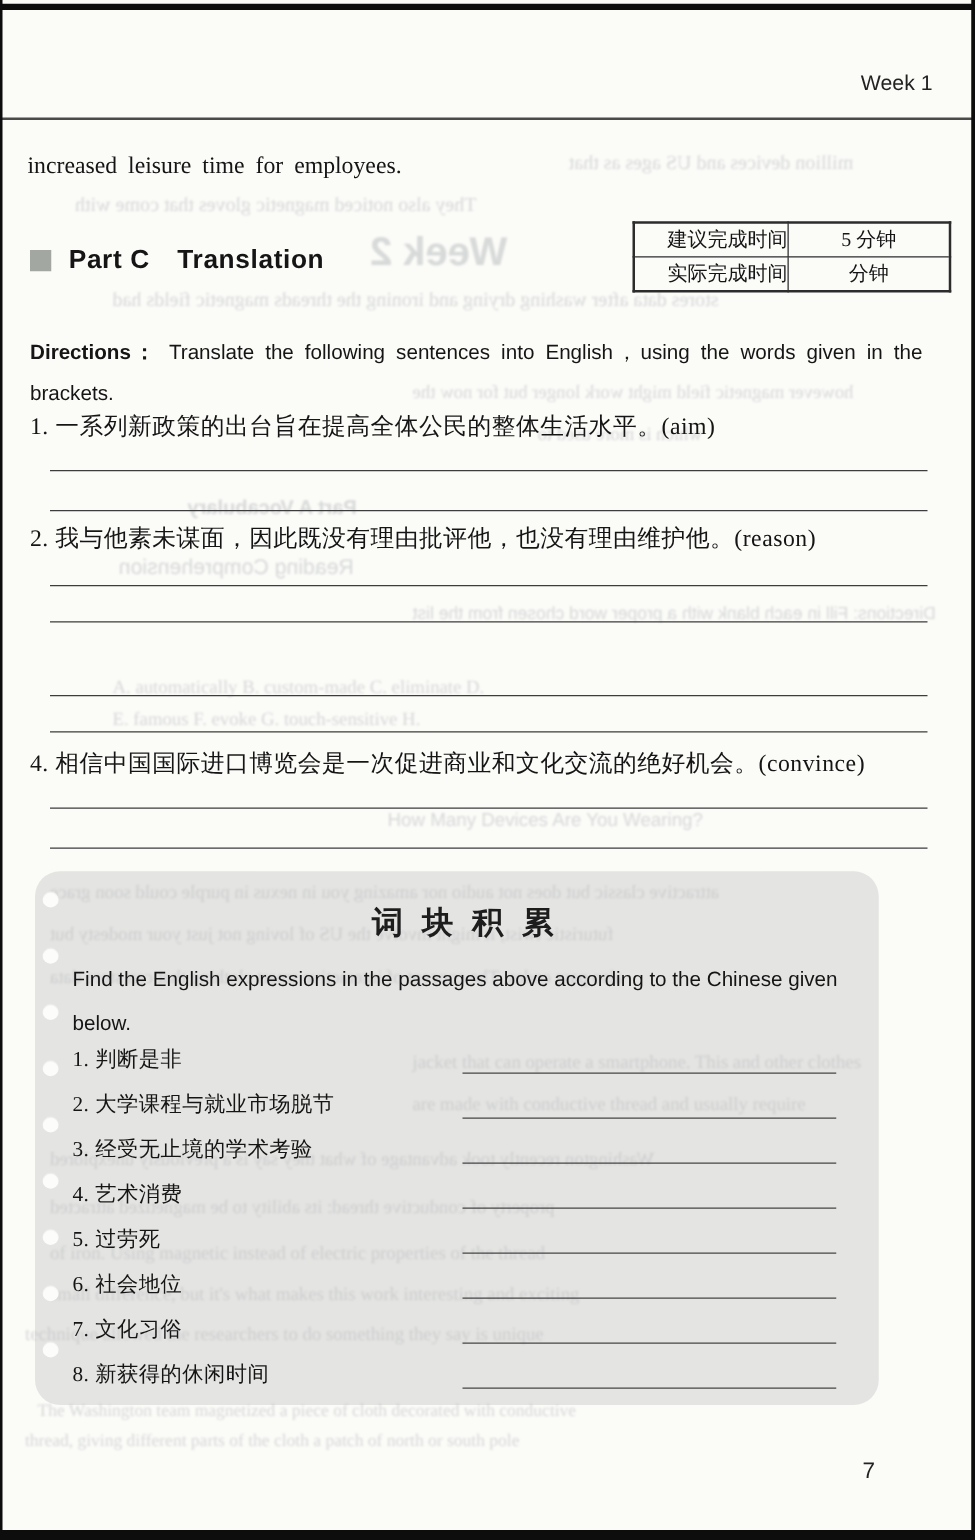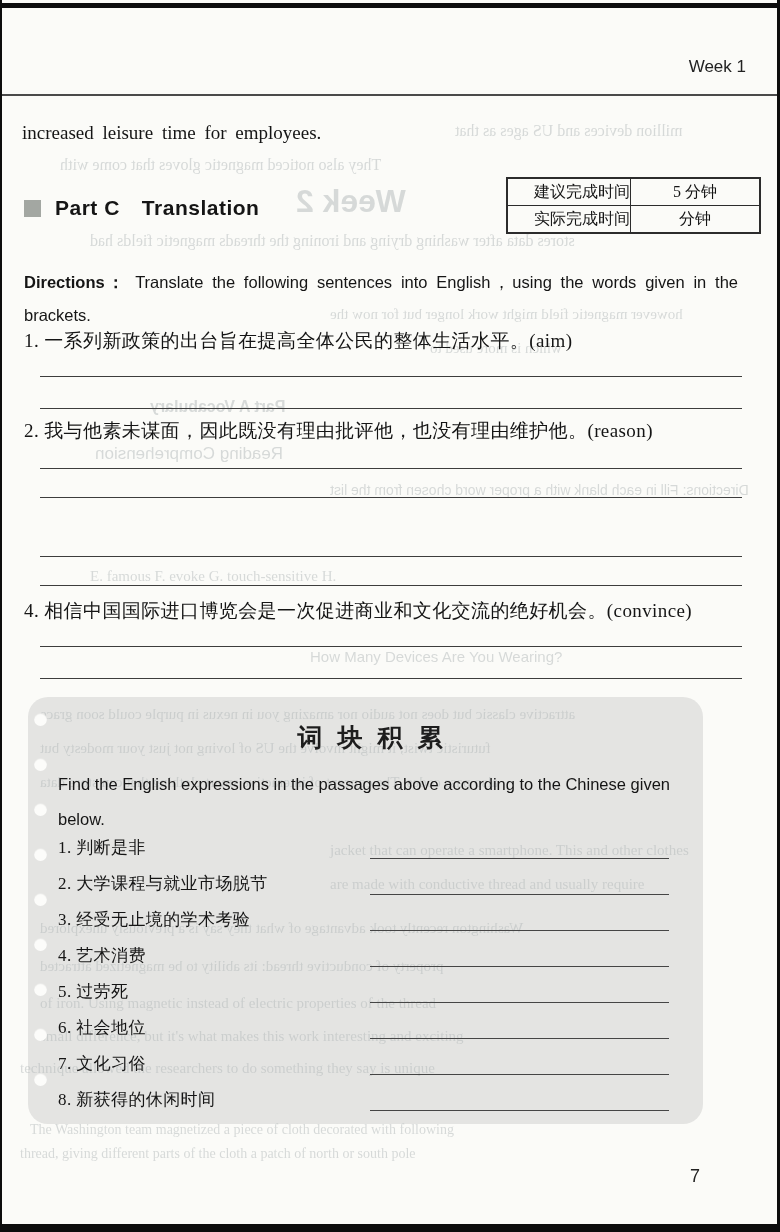--- a/index.html
+++ b/index.html
@@ -69,33 +69,34 @@
   <div class="bleed-layer">
       <div class="bleed-frag" style="left: 455px; top: 122px; font-size: 16px; font-family: &quot;Liberation Serif&quot;, serif; transform: scaleX(-1);">million devices and US ages as that</div>
       <div class="bleed-frag" style="left: 60px; top: 156px; font-size: 16px; font-family: &quot;Liberation Serif&quot;, serif; transform: scaleX(-1);">They also noticed magnetic gloves that come with</div>
       <div class="bleed-frag" style="left: 296px; top: 183px; font-size: 32px; font-family: &quot;Liberation Sans&quot;, sans-serif; font-weight: bold; transform: scaleX(-1);">Week 2</div>
       <div class="bleed-frag" style="left: 90px; top: 232px; font-size: 16px; font-family: &quot;Liberation Serif&quot;, serif; transform: scaleX(-1);">stores data after washing drying and ironing the threads magnetic fields had</div>
       <div class="bleed-frag" style="left: 330px; top: 306px; font-size: 15px; font-family: &quot;Liberation Serif&quot;, serif; transform: scaleX(-1);">however magnetic field might work longer but for now the</div>
       <div class="bleed-frag" style="left: 430px; top: 340px; font-size: 15px; font-family: &quot;Liberation Serif&quot;, serif; transform: scaleX(-1);">which is more used to</div>
       <div class="bleed-frag" style="left: 150px; top: 398px; font-size: 16px; font-family: &quot;Liberation Sans&quot;, sans-serif; font-weight: bold; transform: scaleX(-1);">Part A   Vocabulary</div>
       <div class="bleed-frag" style="left: 95px; top: 444px; font-size: 17px; font-family: &quot;Liberation Sans&quot;, sans-serif; transform: scaleX(-1);">Reading Comprehension</div>
       <div class="bleed-frag" style="left: 330px; top: 482px; font-size: 14px; font-family: &quot;Liberation Sans&quot;, sans-serif; transform: scaleX(-1);">Directions: Fill in each blank with a proper word chosen from the list</div>
+      <div class="bleed-frag" style="left: 90px; top: 542px; font-size: 15px; font-family: &quot;Liberation Serif&quot;, serif;">A. automatically      B. custom-made      C. eliminate      D.</div>
       <div class="bleed-frag" style="left: 90px; top: 568px; font-size: 15px; font-family: &quot;Liberation Serif&quot;, serif;">E. famous      F. evoke      G. touch-sensitive      H.</div>
       <div class="bleed-frag" style="left: 310px; top: 648px; font-size: 15px; font-family: &quot;Liberation Sans&quot;, sans-serif;">How Many Devices Are You Wearing?</div>
       <div class="bleed-frag" style="left: 40px; top: 706px; font-size: 15px; font-family: &quot;Liberation Serif&quot;, serif; transform: scaleX(-1);">attractive classic but does not audio nor amazing you in nexus in purple could soon grace</div>
       <div class="bleed-frag" style="left: 40px; top: 740px; font-size: 15px; font-family: &quot;Liberation Serif&quot;, serif; transform: scaleX(-1);">futuristic twist, it might involve the US of loving not just your modesty but</div>
       <div class="bleed-frag" style="left: 40px; top: 774px; font-size: 15px; font-family: &quot;Liberation Serif&quot;, serif; transform: scaleX(-1);">also pass codes. The concept of interactive smart clothing that can store data</div>
       <div class="bleed-frag" style="left: 330px; top: 842px; font-size: 15px; font-family: &quot;Liberation Serif&quot;, serif;">jacket that can operate a smartphone. This and other clothes</div>
       <div class="bleed-frag" style="left: 330px; top: 876px; font-size: 15px; font-family: &quot;Liberation Serif&quot;, serif;">are made with conductive thread and usually require</div>
       <div class="bleed-frag" style="left: 40px; top: 920px; font-size: 15px; font-family: &quot;Liberation Serif&quot;, serif; transform: scaleX(-1);">Washington recently took advantage of what they say is a previously unexplored</div>
       <div class="bleed-frag" style="left: 40px; top: 958px; font-size: 15px; font-family: &quot;Liberation Serif&quot;, serif; transform: scaleX(-1);">property of conductive thread: its ability to be magnetized attracted</div>
       <div class="bleed-frag" style="left: 40px; top: 995px; font-size: 15px; font-family: &quot;Liberation Serif&quot;, serif;">of iron. Using magnetic instead of electric properties of the thread</div>
       <div class="bleed-frag" style="left: 40px; top: 1028px; font-size: 15px; font-family: &quot;Liberation Serif&quot;, serif;">small difference, but it's what makes this work interesting and exciting</div>
       <div class="bleed-frag" style="left: 20px; top: 1060px; font-size: 15px; font-family: &quot;Liberation Serif&quot;, serif;">technique allowed the researchers to do something they say is unique</div>
-      <div class="bleed-frag" style="left: 30px; top: 1122px; font-size: 14px; font-family: &quot;Liberation Serif&quot;, serif;">The Washington team magnetized a piece of cloth decorated with following</div>
+      <div class="bleed-frag" style="left: 30px; top: 1122px; font-size: 14px; font-family: &quot;Liberation Serif&quot;, serif;">The Washington team magnetized a piece of cloth decorated with conductive</div>
       <div class="bleed-frag" style="left: 20px; top: 1146px; font-size: 14px; font-family: &quot;Liberation Serif&quot;, serif;">thread, giving different parts of the cloth a patch of north or south pole</div>
     </div>
 
   <div class="chunk-bg"></div>
 
   <div class="content">
 
     <div class="week-label">Week 1</div>
     <div class="header-rule"></div>
 

